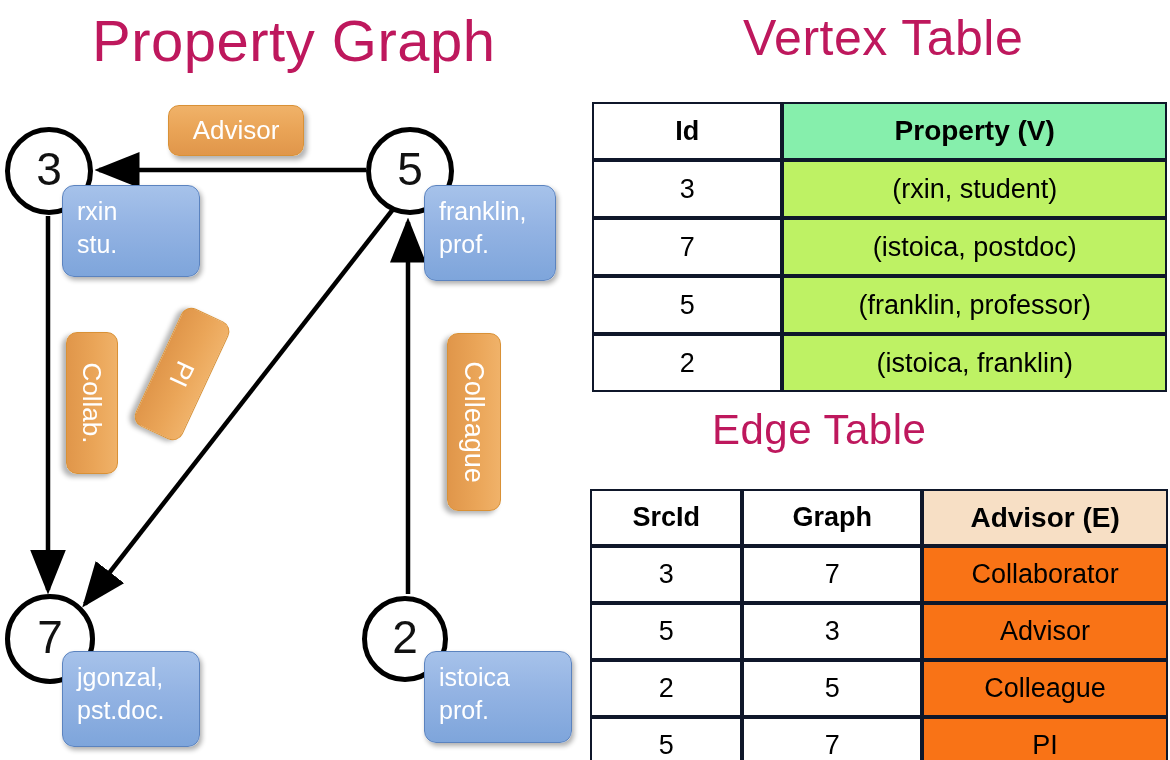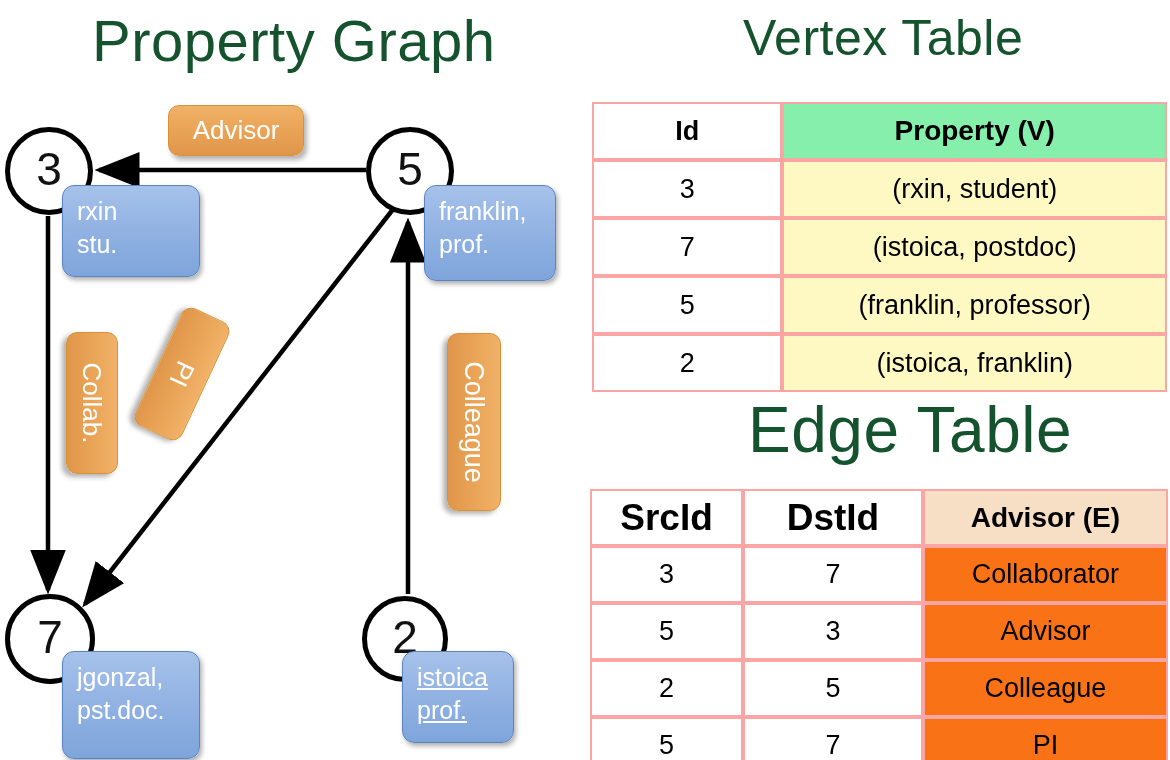--- a/index.html
+++ b/index.html
@@ -14,32 +14,32 @@
     overflow: hidden;
     font-family: "Liberation Sans", sans-serif;
     color: #000000;
   }
 
   
   .big-title {
     position: absolute;
     font-family: "Liberation Sans", sans-serif;
     font-weight: 300;
-    color: #14532d;
+    color: #be185d;
     letter-spacing: 0.5px;
     white-space: nowrap;
   }
   #title-property-graph {
     left: 92px;  top: 8px;  font-size: 58px; line-height: 66px;
   }
   #title-vertex-table {
     left: 718px; top: 8px;  font-size: 50px; line-height: 60px; margin-left: 25px;
   }
   #title-edge-table {
-    left: 748px; top: 400px; font-size: 64px; line-height: 60px;
+    left: 712px; top: 400px; font-size: 42px; line-height: 60px;
   }
 
   
   #graph-panel {
     position: absolute;
     left: 0; top: 0;
     width: 585px; height: 760px;
   }
   #graph-edges {
     position: absolute;
@@ -82,22 +82,22 @@
     padding: 9px 14px;
     color: #ffffff;
     font-family: "Liberation Sans", sans-serif;
     font-weight: 300;
     font-size: 25px;
     line-height: 33px;
     white-space: pre-line;
   }
   #prop-rxin     { left: 62px;  top: 185px; width: 138px; height: 92px; }
   #prop-franklin { left: 424px; top: 185px; width: 132px; height: 96px; }
-  #prop-jgonzal  { left: 62px;  top: 651px; width: 138px; height: 108px; }
-  #prop-istoica  { left: 402px; top: 651px; width: 112px; height: 92px; text-decoration: underline; }
+  #prop-jgonzal  { left: 62px;  top: 651px; width: 138px; height: 96px; }
+  #prop-istoica  { left: 424px; top: 651px; width: 148px; height: 92px; }
 
   
   .edge-label {
     position: absolute;
     border-radius: 11px;
     border: 1px solid #d99136;
     background: linear-gradient(180deg, #f0b269 0%, #eaa558 45%, #e0964a 100%);
     box-shadow: 3px 4px 5px rgba(0,0,0,0.3);
     box-sizing: border-box;
     color: #ffffff;
@@ -132,44 +132,44 @@
   }
 
   
   .data-table {
     position: absolute;
     border-collapse: separate;
     border-spacing: 0;
     font-family: "Liberation Sans", sans-serif;
   }
   .data-table td, .data-table th {
-    border: 2px solid #fca5a5;
+    border: 2px solid #0f172a;
     font-weight: 300;
     text-align: center;
     vertical-align: middle;
     padding: 0;
     background: #ffffff;
   }
   .data-table th {
     font-weight: 700;
   }
 
   #vertex-table { left: 592px; top: 102px; width: 575px; }
   #vertex-table td, #vertex-table th { height: 54px; }
   #vertex-table .col-id   { width: 188px; font-size: 27px; }
-  #vertex-table .col-prop { width: 383px; font-size: 27px; background: #fef9c3; }
+  #vertex-table .col-prop { width: 383px; font-size: 27px; background: #bef264; }
   #vertex-table th.col-id   { font-size: 27px; }
   #vertex-table th.col-prop { font-size: 28px; background: #86efac; }
 
   #edge-table { left: 590px; top: 489px; width: 578px; }
   #edge-table td, #edge-table th { height: 53px; }
   #edge-table .col-src { width: 152px; font-size: 27px; }
   #edge-table .col-dst { width: 180px; font-size: 27px; }
   #edge-table .col-eprop { width: 246px; font-size: 27px; background: #f97316; }
-  #edge-table th.col-src, #edge-table th.col-dst { font-size: 37px; }
+  #edge-table th.col-src, #edge-table th.col-dst { font-size: 27px; }
   #edge-table th.col-eprop { font-size: 28px; background: #f7dfc5; }
 </style>
 </head>
 <body>
 
 <div id="graph-panel">
 
   <div class="big-title" id="title-property-graph">Property Graph</div>
 
   <svg id="graph-edges" viewBox="0 0 585 760" xmlns="http://www.w3.org/2000/svg">
@@ -244,21 +244,21 @@
     </tr>
   </tbody>
 </table>
 
 <div class="big-title" id="title-edge-table">Edge Table</div>
 
 <table class="data-table" id="edge-table">
   <thead>
     <tr>
       <th class="col-src">SrcId</th>
-      <th class="col-dst">DstId</th>
+      <th class="col-dst">Graph</th>
       <th class="col-eprop">Advisor (E)</th>
     </tr>
   </thead>
   <tbody>
     <tr>
       <td class="col-src">3</td>
       <td class="col-dst">7</td>
       <td class="col-eprop">Collaborator</td>
     </tr>
     <tr>

